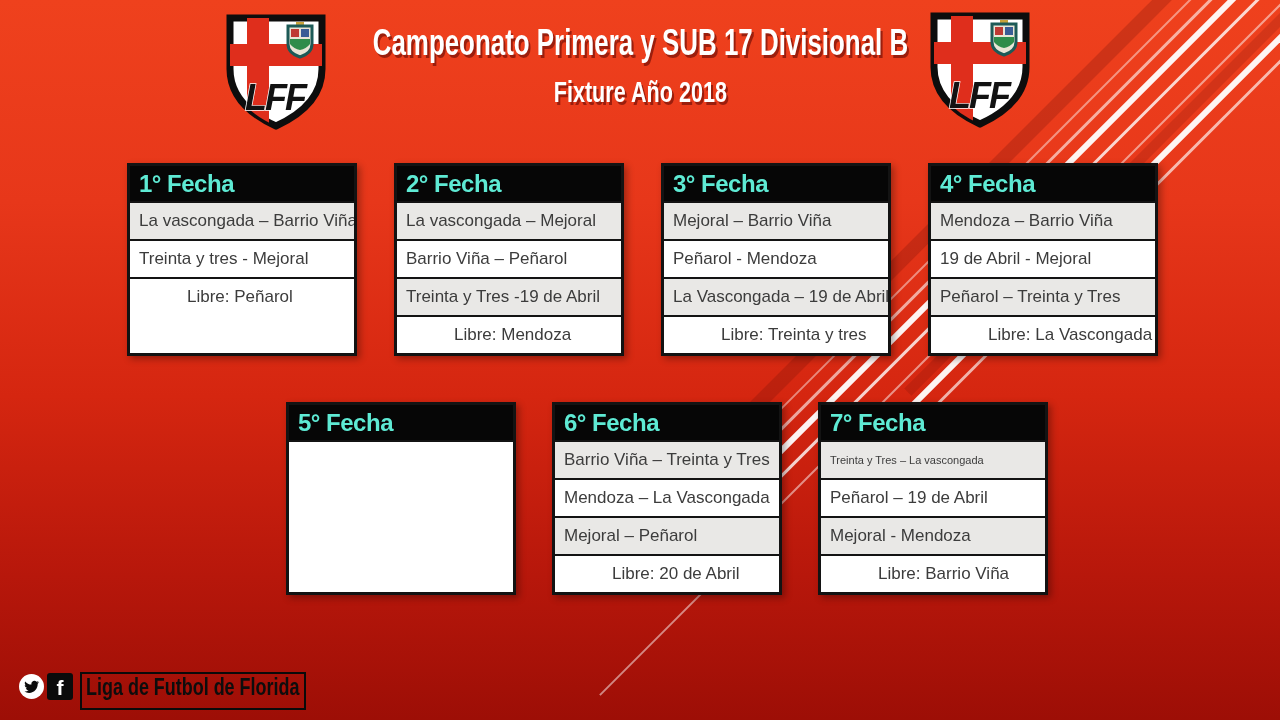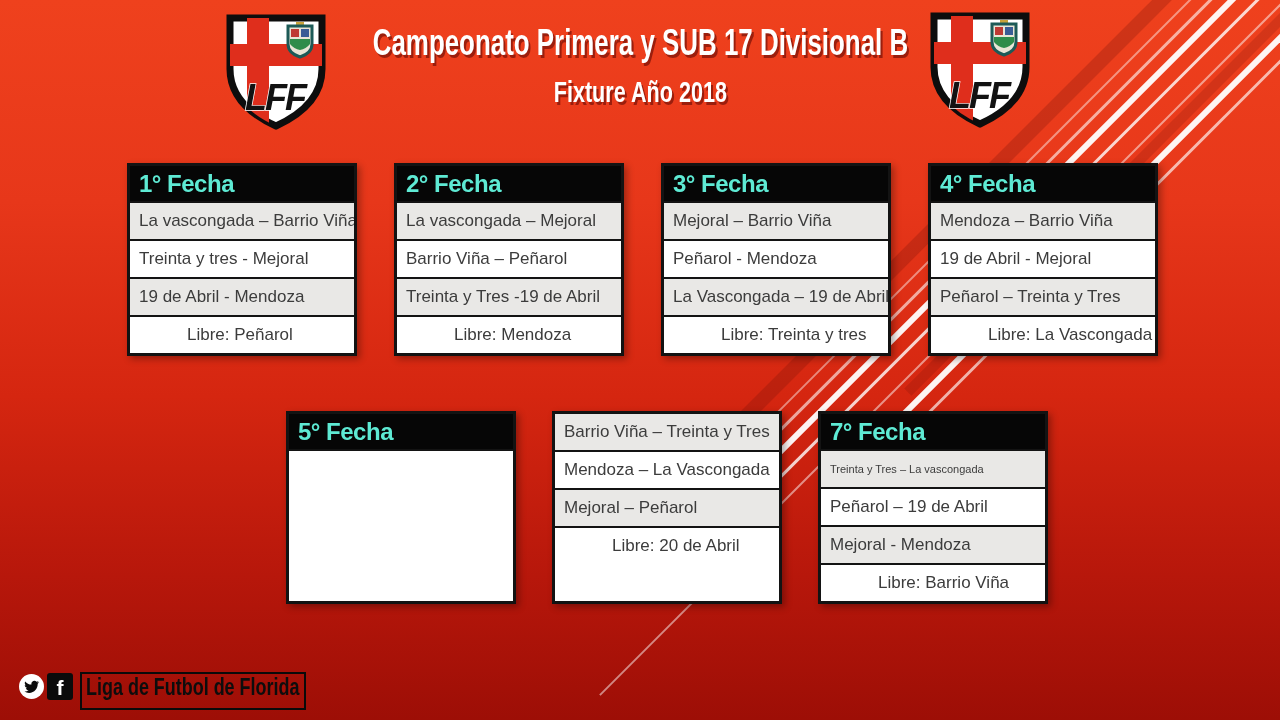--- a/index.html
+++ b/index.html
@@ -25,21 +25,21 @@
   .main-title{font-size:37px;font-weight:bold;line-height:46px;white-space:nowrap;
     display:inline-block;transform:scaleX(.70);text-shadow:3px 3px 0 rgba(110,14,6,.65);}
   .sub-title{font-size:30px;font-weight:bold;line-height:36px;white-space:nowrap;
     display:inline-block;transform:scaleX(.72);text-shadow:3px 3px 0 rgba(110,14,6,.65);margin-top:8px;}
   .logo{position:absolute;z-index:2;width:112px;height:124px;}
   .logo-left{left:220px;top:9px;}
   .logo-right{left:924px;top:7px;}
   
   .cards-row{position:absolute;display:flex;z-index:3;}
   #cards-row-1{left:127px;top:163px;gap:37px;}
-  #cards-row-2{left:286px;top:411px;gap:36px;}
+  #cards-row-2{left:286px;top:402px;gap:36px;}
   .fixture-card{width:224px;background:#fff;border:3px solid #131313;
     box-shadow:3px 3px 7px rgba(0,0,0,.32);}
   .card-header{height:35px;background:#060606;color:#5eead4;font-weight:bold;font-size:24px;
     display:flex;align-items:center;padding-left:9px;border-bottom:2px solid #131313;letter-spacing:-.5px;}
   .fixture-row{height:36px;display:flex;align-items:center;padding-left:9px;
     font-size:17px;color:#3c3c3c;border-bottom:2px solid #131313;white-space:nowrap;overflow:hidden;}
   .fixture-row:last-child{border-bottom:none;margin-left:48px;}
   .row-gray{background:#e9e8e6;}
   .row-white{background:#ffffff;}
   .row-small{font-size:11px;padding-left:9px;}
@@ -117,21 +117,20 @@
   </g>
   <text x="25" y="101" font-family="Liberation Sans, sans-serif" font-size="36" font-weight="bold" font-style="italic" letter-spacing="-2" fill="#121212" stroke="#ffffff" stroke-width="1.4" paint-order="stroke">LFF</text>
 </svg>
 
 <div class="cards-row" id="cards-row-1">
   <div class="fixture-card">
     <div class="card-header card-title">1° Fecha</div>
     <div class="card-rows">
         <div class="fixture-row row-gray">La vascongada – Barrio Viña</div>
         <div class="fixture-row row-white">Treinta y tres - Mejoral</div>
-        <div class="fixture-row row-gray">19 de Abril - Mendoza</div>
         <div class="fixture-row row-white">Libre: Peñarol</div>
       </div>
   </div>
 
   <div class="fixture-card">
     <div class="card-header card-title">2° Fecha</div>
     <div class="card-rows">
         <div class="fixture-row row-gray">La vascongada – Mejoral</div>
         <div class="fixture-row row-white">Barrio Viña – Peñarol</div>
         <div class="fixture-row row-gray">Treinta y Tres -19 de Abril</div>
@@ -158,20 +157,21 @@
         <div class="fixture-row row-white">Libre: La Vascongada</div>
       </div>
   </div>
 </div>
 <div class="cards-row" id="cards-row-2">
   <div class="fixture-card">
     <div class="card-header card-title">5° Fecha</div>
   </div>
 
   <div class="fixture-card">
+    <div class="card-header card-title">6° Fecha</div>
     <div class="card-rows">
         <div class="fixture-row row-gray">Barrio Viña – Treinta y Tres</div>
         <div class="fixture-row row-white">Mendoza – La Vascongada</div>
         <div class="fixture-row row-gray">Mejoral – Peñarol</div>
         <div class="fixture-row row-white">Libre: 20 de Abril</div>
       </div>
   </div>
 
   <div class="fixture-card">
     <div class="card-header card-title">7° Fecha</div>

